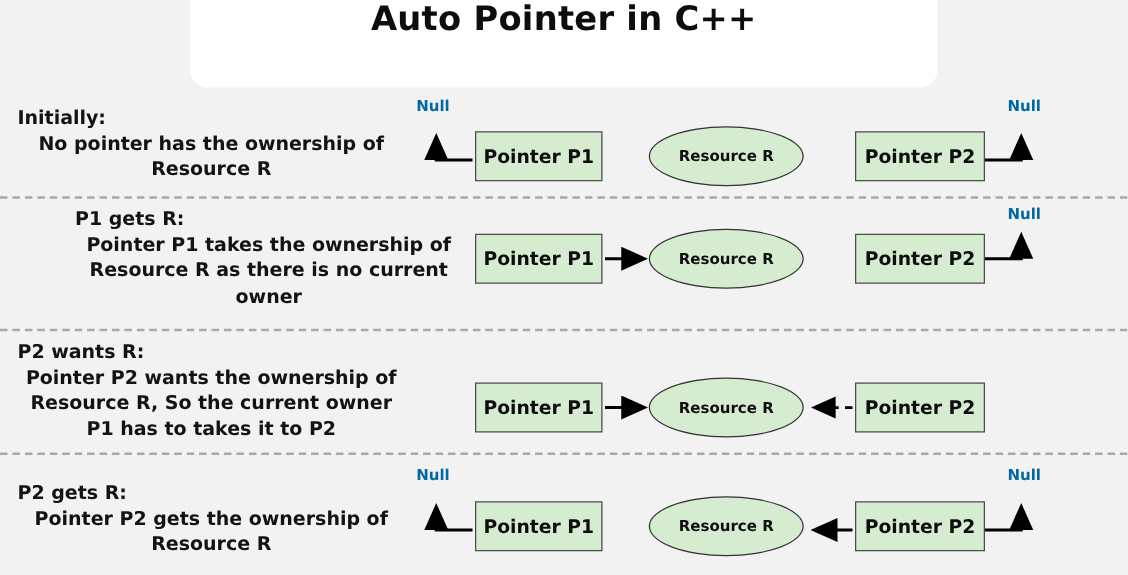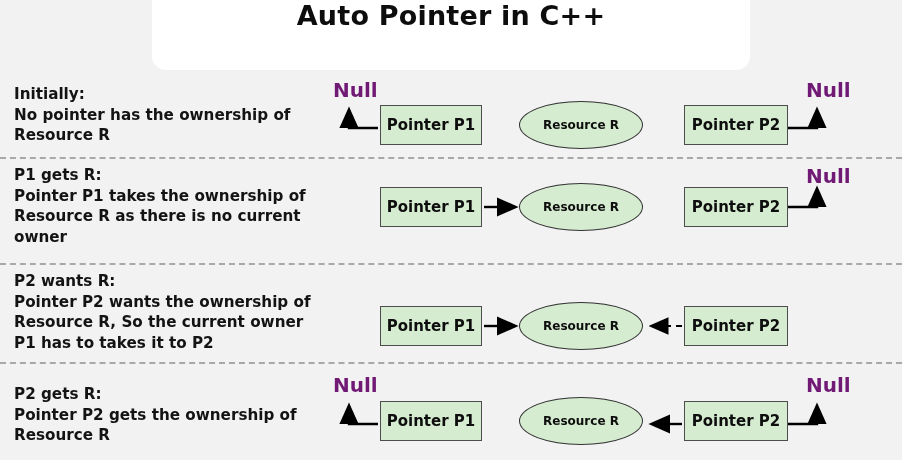--- a/index.html
+++ b/index.html
@@ -51,20 +51,21 @@
     font-size: 15.2px;
     font-weight: 700;
     line-height: 20.5px;
     width: 310px;
   }
   .row-desc .lead {
     display: block;
   }
   .row-desc .body {
     display: block;
+    text-align: center;
   }
   .divider {
     position: absolute;
     left: 0;
     width: 902px;
     height: 0;
     border-top: 2px dashed #a8a8a8;
   }
   .stage {
     position: absolute;
@@ -97,23 +98,23 @@
     box-sizing: border-box;
     display: flex;
     align-items: center;
     justify-content: center;
     font-size: 12px;
     font-weight: 700;
     color: #0e0e0e;
   }
   .nulllabel {
     position: absolute;
-    font-size: 20px;
-    font-weight: 700;
-    color: #701a75;
+    font-size: 12px;
+    font-weight: 700;
+    color: #0369a1;
   }
 </style>
 </head>
 <body>
 
 <div id="page">
 
   <div class="title-box">
     <div class="title-text">Auto Pointer in C++</div>
   </div>
@@ -142,21 +143,21 @@
 
       <div class="nodebox" style="left:380px;top:29px;width:102px;height:40px;">Pointer P1</div>
       <div class="ellipse" style="left:519px;top:25px;width:124px;height:48px;">Resource R</div>
       <div class="nodebox" style="left:684px;top:29px;width:104px;height:40px;">Pointer P2</div>
     </div>
   </div>
 
   <div class="divider" style="top:157px;"></div>
 
   <div class="row" style="top:163px;height:95px;">
-    <div class="row-desc" style="top:2px;">
+    <div class="row-desc" style="top:2px;margin-left:46px;">
       <span class="lead">P1 gets R:</span>
       <span class="body">Pointer P1 takes the ownership of Resource R as there is no current owner</span>
     </div>
 
     <div class="stage">
       <div class="nulllabel" style="left:806px;top:1px;">Null</div>
 
       <svg width="902" height="95" style="position:absolute;left:0;top:0;">
         <defs>
           <marker id="ah2" markerWidth="9" markerHeight="9" refX="7.5" refY="4" orient="auto">

